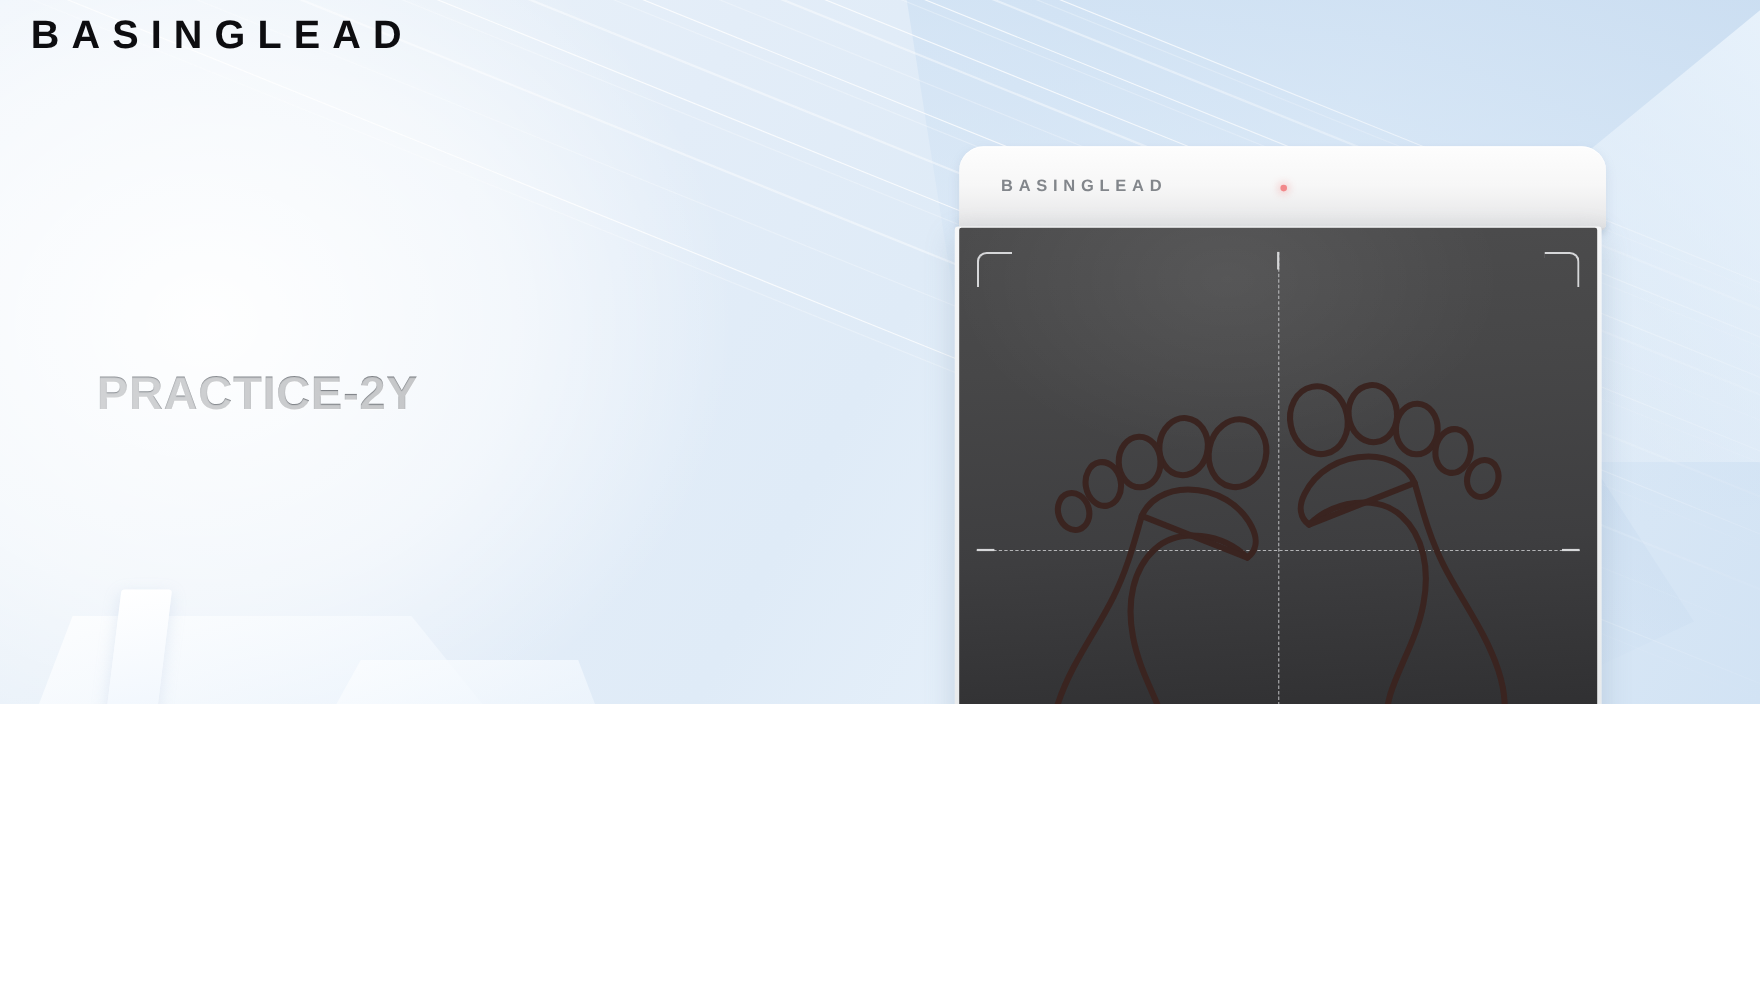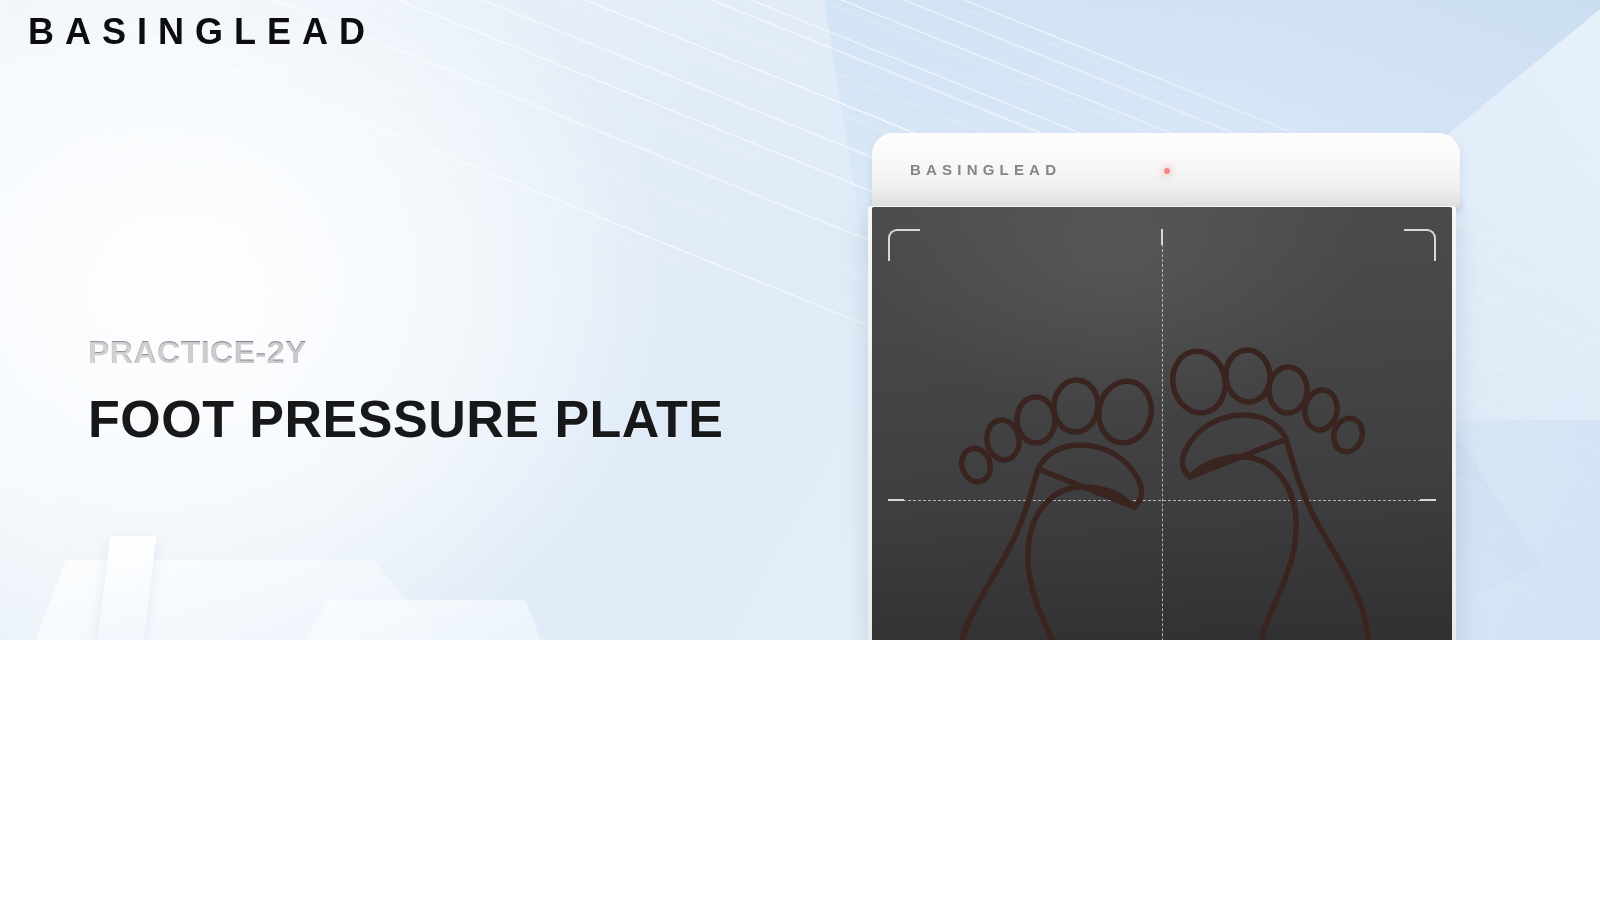--- a/index.html
+++ b/index.html
@@ -126,21 +126,21 @@
   }
 
   
   .copy {
     position: absolute;
     left: 88px;
     top: 336px;
     width: 780px;
   }
   .model-name {
-    font-size: 32px;
+    font-size: 43px;
     font-weight: 700;
     letter-spacing: 0.5px;
     line-height: 1.05;
     margin: 0 0 22px 0;
     color: #75797e;
     background: linear-gradient(95deg, #8d9196 0%, #6d7176 40%, #5f6368 70%, #8a8e93 100%);
     -webkit-background-clip: text;
     background-clip: text;
     -webkit-text-fill-color: transparent;
     text-shadow: 0 1px 1px rgba(255,255,255,0.6);
@@ -330,21 +330,20 @@
       <div class="streak faint" style="top:544px;"></div>
       <div class="streak" style="top:588px;"></div>
       <div class="streak faint" style="top:600px;"></div>
     </div>
   </div>
 
   <div class="brand-logo">BASINGLEAD</div>
 
   <div class="copy">
     <h2 class="model-name">PRACTICE-2Y</h2>
-    <h1 class="product-title">FOOT PRESSURE PLATE</h1>
   </div>
 
   <div class="device">
 
     <div class="device-header-lip"></div>
 
     <div class="device-header">
       <div class="device-brand">BASINGLEAD</div>
       <div class="led"></div>
     </div>

